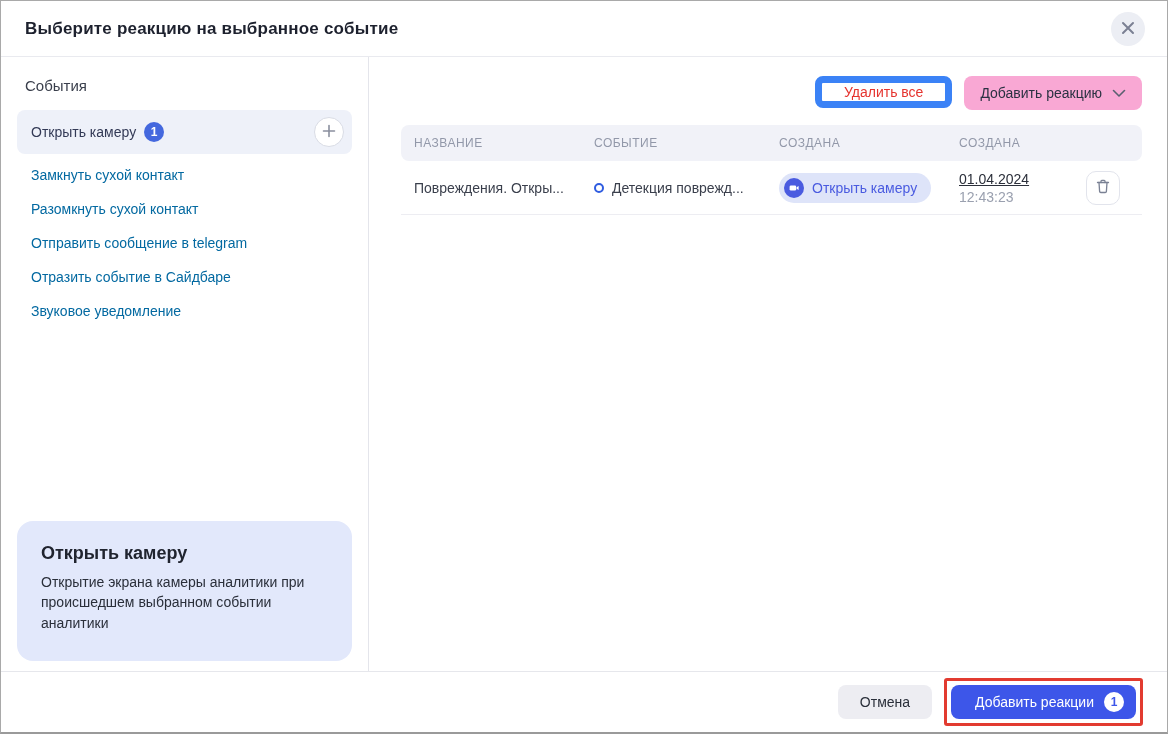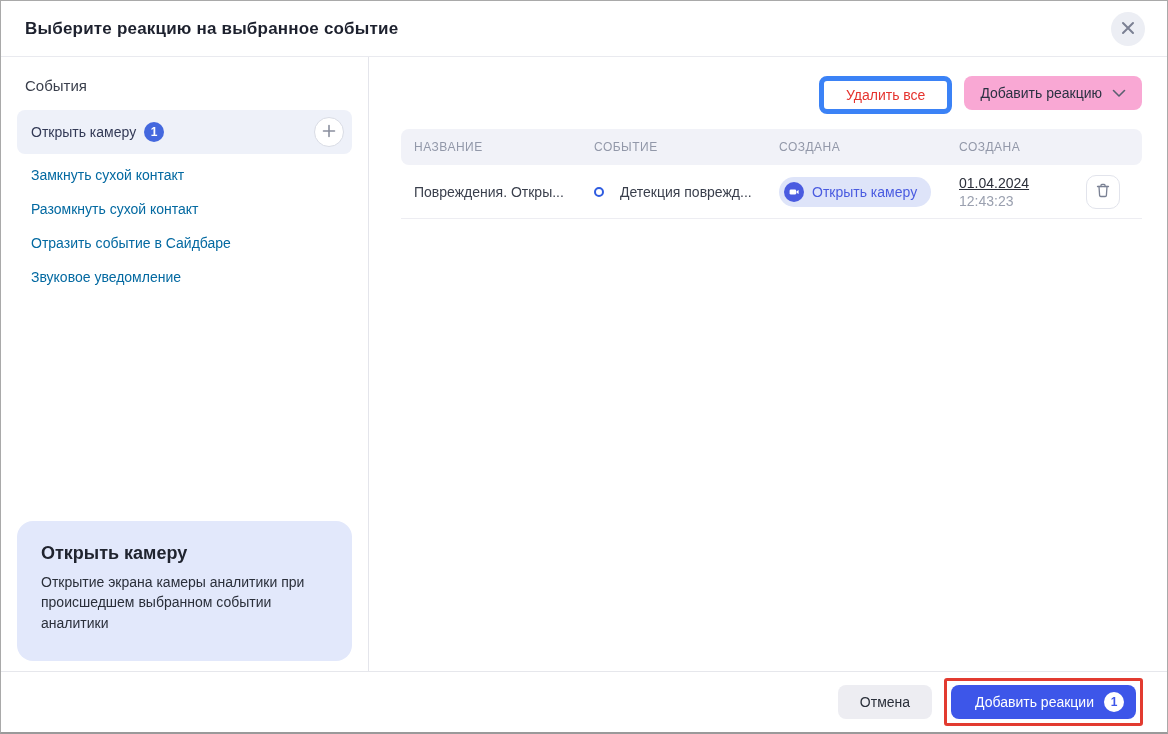--- a/index.html
+++ b/index.html
@@ -78,22 +78,22 @@
   .info-title { font-size: 18px; font-weight: bold; color: #20242f; margin-bottom: 8px; }
   .info-desc { font-size: 14px; color: #2a2f3a; line-height: 1.45; max-width: 292px; }
   
   .main { flex: 1 1 auto; padding: 0 25px 0 32px; display: flex; flex-direction: column; }
   .actions-row {
     margin-top: 19px;
     display: flex; justify-content: flex-end; gap: 12px;
   }
   .btn { font-family: "Liberation Sans", sans-serif; font-size: 14px; cursor: pointer; }
   .btn-delete-all {
-    height: 38px; padding: 0 22px;
-    background: #fff; border: 5px solid #3b82f6; border-radius: 8px;
+    height: 32px; padding: 0 22px;
+    background: #fff; border: 7px solid #3b82f6; border-radius: 8px;
     color: #e5332e;
   }
   .btn-add-reaction-dd {
     height: 34px; padding: 0 16px;
     background: #f9a8d4; border: none; border-radius: 8px;
     color: #2a3142; display: flex; align-items: center; gap: 10px;
   }
   .table { margin-top: 15px; }
   .table-head {
     display: grid; grid-template-columns: 180px 185px 180px 1fr 56px;
@@ -103,21 +103,21 @@
   }
   .th { font-size: 12px; color: #9298a9; letter-spacing: .5px; }
   .table-row {
     display: grid; grid-template-columns: 180px 185px 180px 1fr 56px;
     align-items: center;
     min-height: 54px;
     border-bottom: 1px solid #ededf2;
     padding-left: 13px;
   }
   .td { font-size: 14px; color: #3a3f4c; }
-  .td-event { display: flex; align-items: center; gap: 16px; }
+  .td-event { display: flex; align-items: center; gap: 8px; }
   .event-ring {
     width: 10px; height: 10px; border-radius: 50%;
     border: 2.5px solid #2f5ce0; flex: 0 0 auto;
   }
   .reaction-pill {
     display: inline-flex; align-items: center; gap: 8px;
     height: 30px; padding: 0 14px 0 5px;
     background: #dee4f9; border-radius: 16px;
     color: #4a5be0; font-size: 14px;
   }
@@ -198,20 +198,23 @@
             </span>
           </button>
         </li>
         <li class="event-item">
           <span>Замкнуть сухой контакт</span>
         </li>
         <li class="event-item">
           <span>Разомкнуть сухой контакт</span>
         </li>
         <li class="event-item">
+          <span>Отправить сообщение в telegram</span>
+        </li>
+        <li class="event-item">
           <span>Отразить событие в Сайдбаре</span>
         </li>
         <li class="event-item">
           <span>Звуковое уведомление</span>
         </li>
       </ul>
 
       <div class="info-panel">
         <div class="info-title">Открыть камеру</div>
         <div class="info-desc">Открытие экрана камеры аналитики при происшедшем выбранном событии аналитики</div>

